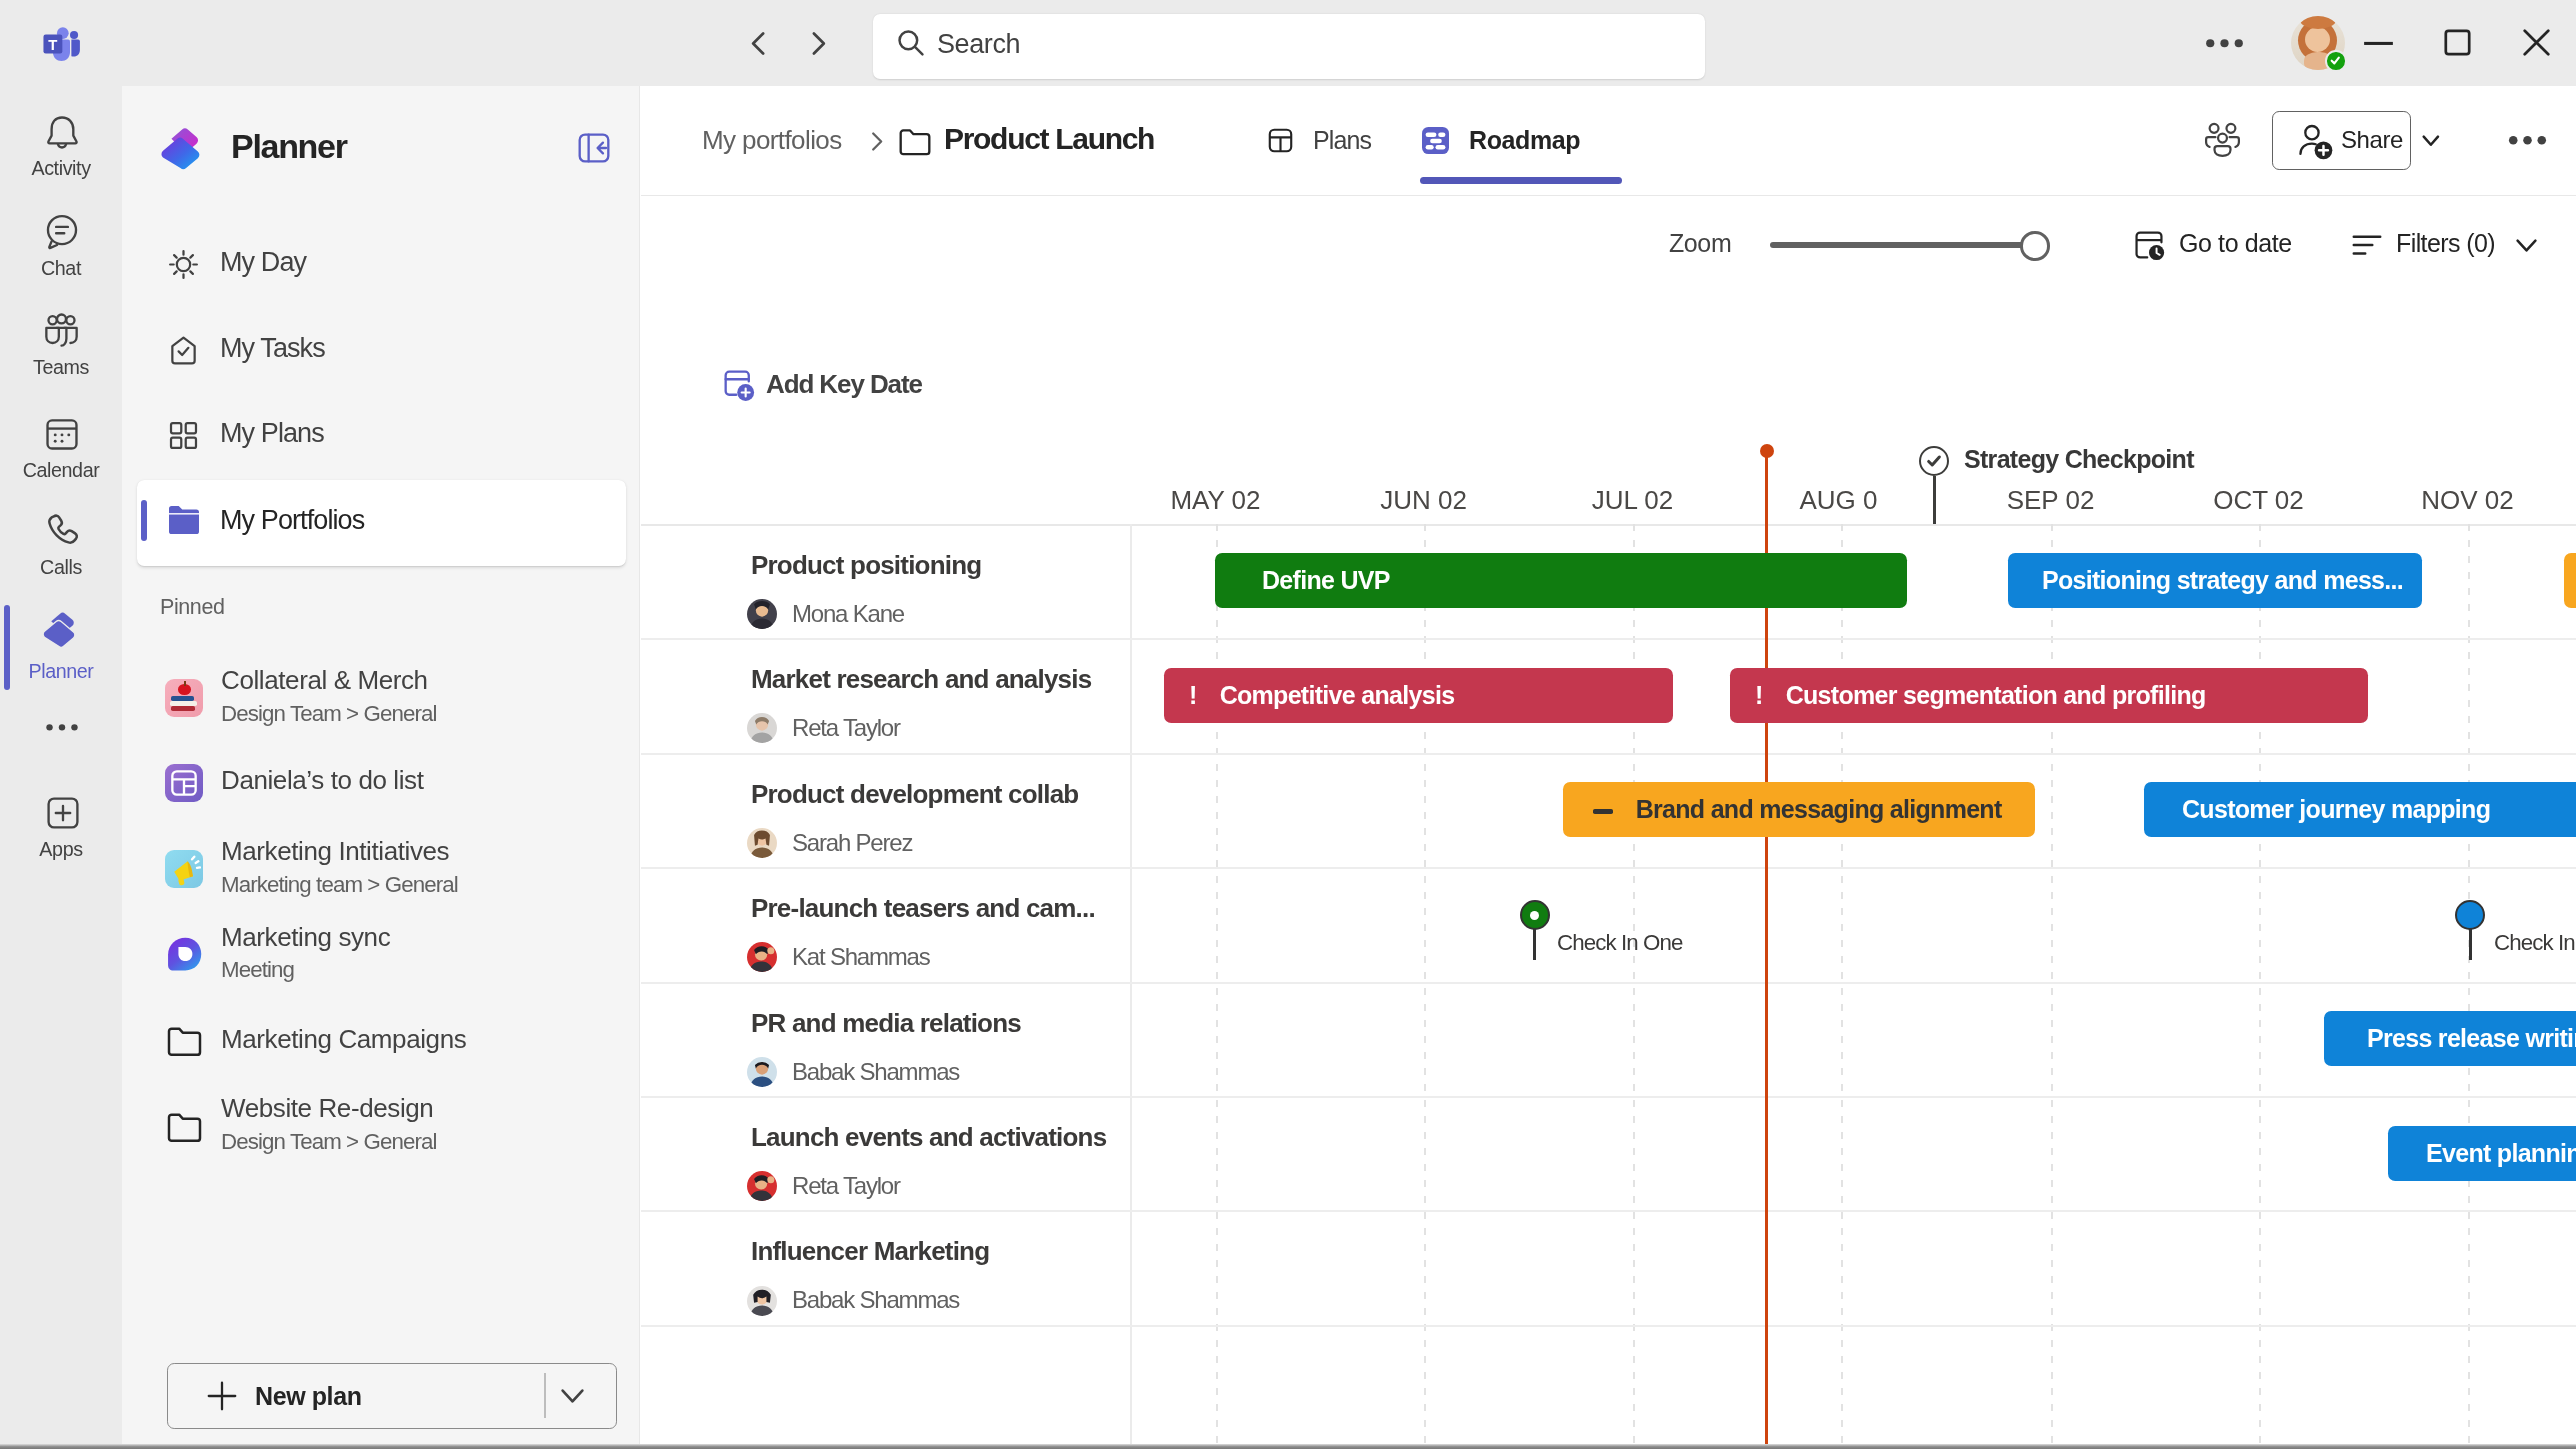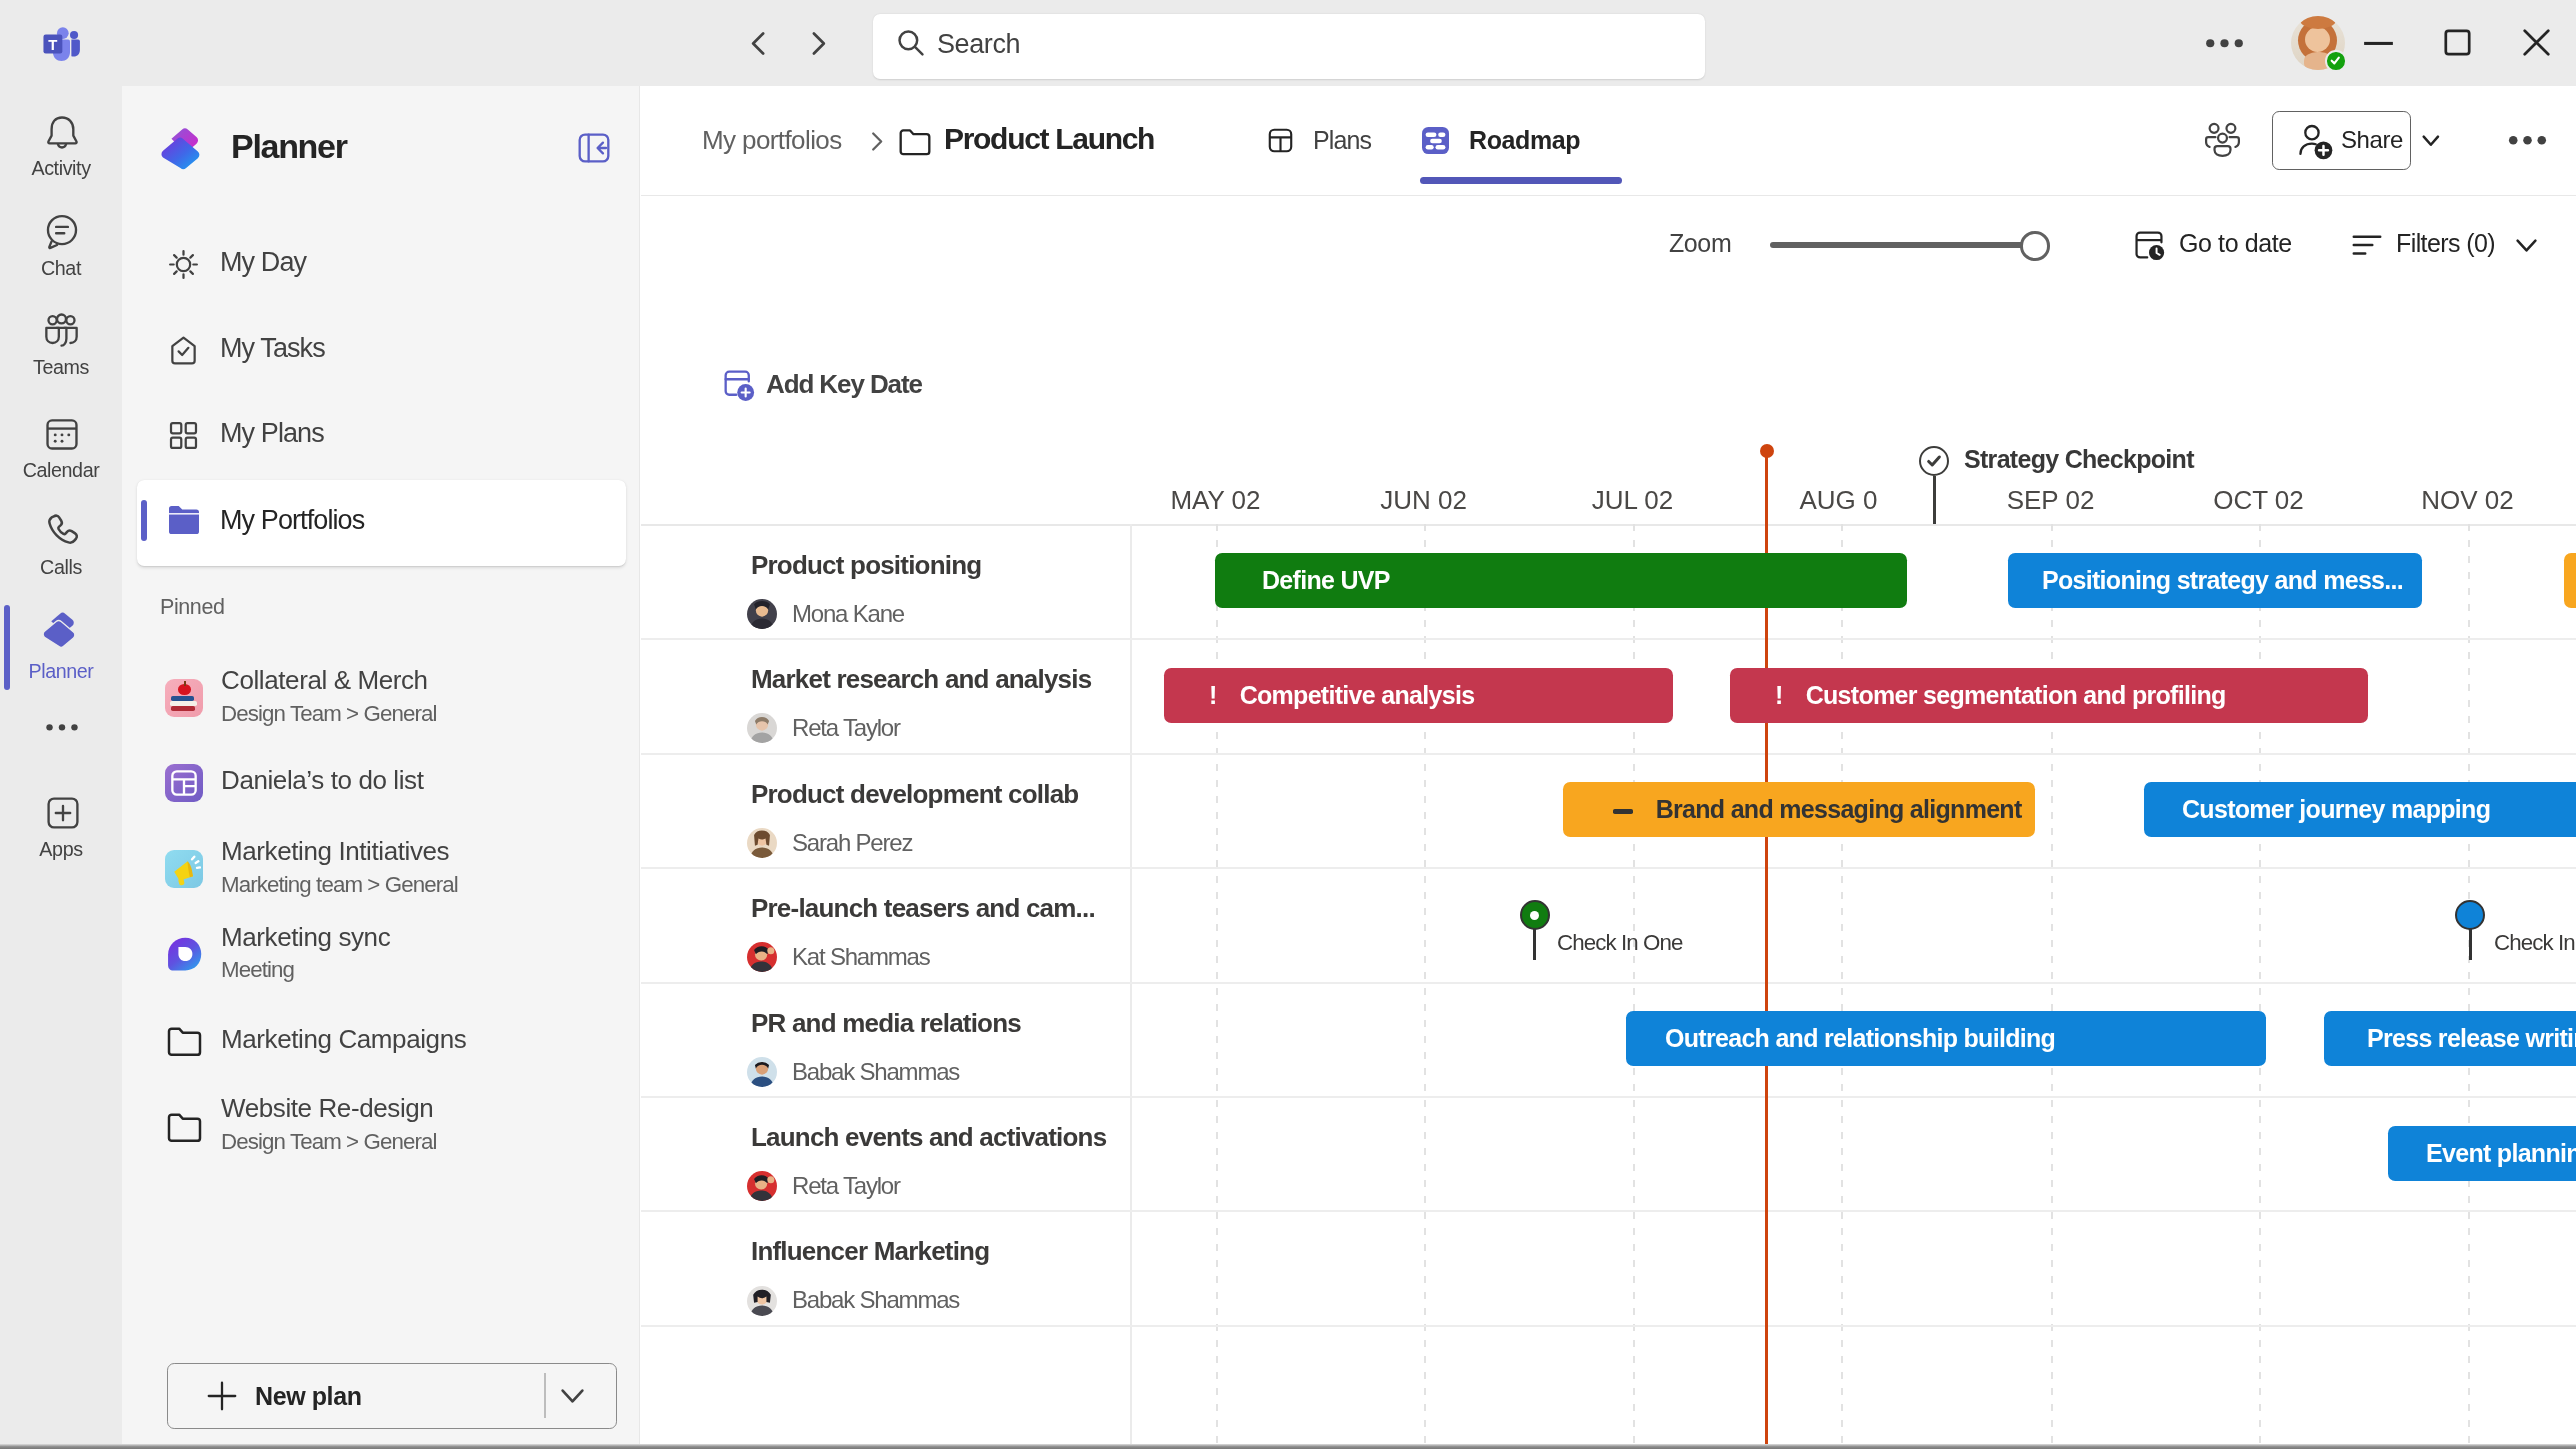--- a/index.html
+++ b/index.html
@@ -19,21 +19,21 @@
 #selcard { position:absolute; left:15px; top:394px; width:489px; height:86px; background:#fff; border-radius:7.2px; box-shadow:0 1.4px 3.2px rgba(0,0,0,.11),0 0.3px 0.8px rgba(0,0,0,.07); }
 .pintitle { position:absolute; left:99px; font-size:26px; letter-spacing:-0.4px; color:#424242; white-space:nowrap; }
 .pinsub { position:absolute; left:99px; font-size:22.3px; letter-spacing:-0.9px; color:#616161; white-space:nowrap; }
 
 #main { left:641px; top:86px; width:1935px; height:1364px; background:#fff; }
 #mainheader { left:0; top:0; width:1935px; height:110px; border-bottom:1.8px solid #e8e8e8; background:#fff; }
 
 .datelabel { position:absolute; top:399px; width:143px; margin-left:-72px; text-align:center; font-size:26px; color:#4a4846; }
 .gridv { position:absolute; top:438px; width:1.8px; height:921px; background:repeating-linear-gradient(180deg,#e2e2e2 0 7.2px,transparent 7.2px 16px); }
 .rowline { position:absolute; left:0; width:1935px; height:1.8px; background:#ededed; }
-.bar { position:absolute; height:55px; border-radius:7.2px; color:#fff; font-size:25px; font-weight:700; letter-spacing:-0.7px; line-height:55px; white-space:nowrap; overflow:hidden;padding-left:20px; }
+.bar { position:absolute; height:55px; border-radius:7.2px; color:#fff; font-size:25px; font-weight:700; letter-spacing:-0.7px; line-height:55px; white-space:nowrap; overflow:hidden; }
 .tasktitle { position:absolute; left:110px; font-size:26px; font-weight:700; letter-spacing:-0.8px; color:#3b3a39; white-space:nowrap; }
 .taskname { position:absolute; left:151px; font-size:24px; letter-spacing:-1.2px; color:#616161; }
 .avatar { position:absolute; left:106px; width:30px; height:30px; border-radius:50%; overflow:hidden; }
 </style>
 </head>
 <body>
 
 <div class="abs" id="topbar"></div>
 <svg class="abs" style="left:42px;top:26px" width="38" height="36" viewBox="0 0 42 40">
   <circle cx="23" cy="8" r="6.5" fill="#7b83eb"></circle>
@@ -417,21 +417,20 @@
   <div class="abs" style="left:1814px;top:814px;width:30px;height:30px;border-radius:50%;background:#0f83d8;border:2.7px solid #333"></div>
   <div class="abs" style="left:1853px;top:844px;font-size:22.3px;letter-spacing:-0.9px;color:#3b3a39;white-space:nowrap">Check In</div>
 
   <div class="tasktitle" style="top:922px">PR and media relations</div>
   <div class="avatar" style="top:971px;background:#cfe0ea"><svg width="30" height="30" viewBox="0 0 34 34">
         <circle cx="17" cy="13" r="7" fill="#d9a077"></circle>
         <path d="M9 9 a10 8 0 0 1 16 0 l-1 4 a8 8 0 0 0-14 0z" fill="#1c1b20"></path>
         <path d="M4 34 c0-8 6-12 13-12 s13 4 13 12z" fill="#2b4f81"></path>
       </svg></div>
   <div class="taskname" style="top:972px">Babak Shammas</div>
-  <div class="bar" style="left:985px;top:925px;width:640px;background:#0f83d8;padding-left:39px">Outreach and relationship building</div>
   <div class="bar" style="left:1683px;top:925px;width:358px;background:#0f83d8;padding-left:43px">Press release writing</div>
 
   <div class="tasktitle" style="top:1036px">Launch events and activations</div>
   <div class="avatar" style="top:1085px;background:#d62f2f"><svg width="30" height="30" viewBox="0 0 34 34">
         <circle cx="16" cy="14" r="7" fill="#e9b286"></circle>
         <path d="M8 9 a10 9 0 0 1 17 0 l-2 5 a8 8 0 0 0-13 0z" fill="#1f1e24"></path>
         <circle cx="27" cy="10" r="4" fill="#e9b286"></circle>
         <path d="M3 34 c0-8 6-12 13-12 s13 4 13 12z" fill="#33323a"></path>
       </svg></div>
   <div class="taskname" style="top:1086px">Reta Taylor</div>

